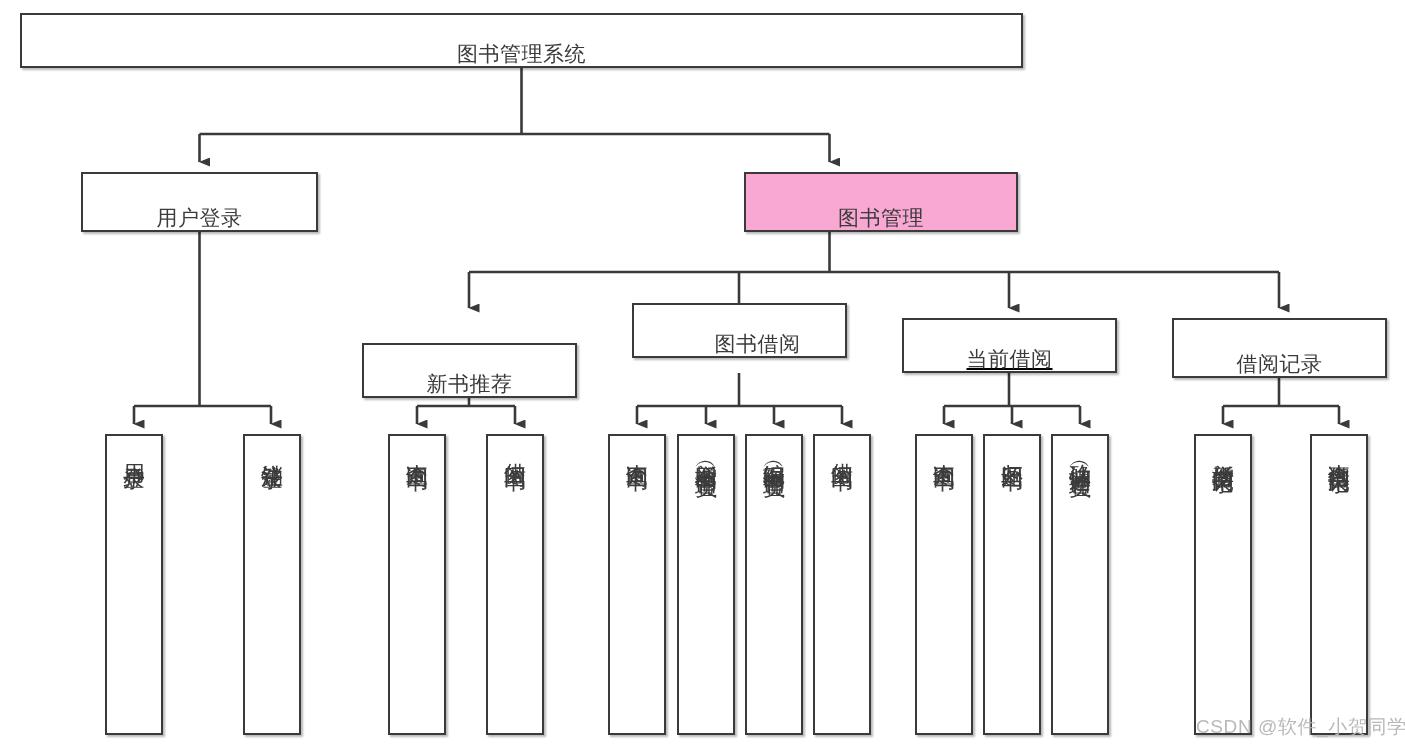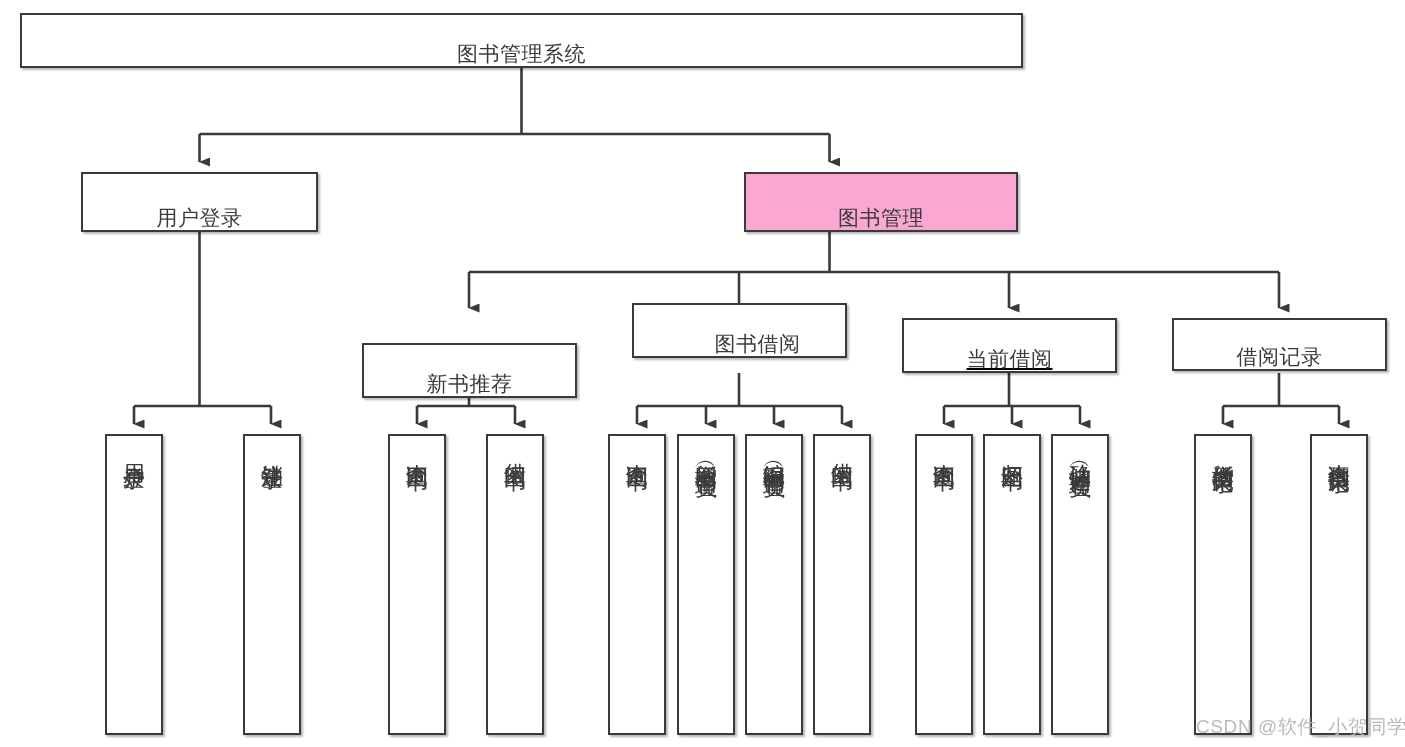--- a/index.html
+++ b/index.html
@@ -147,21 +147,21 @@
 
   <div class="node-box node-h" style="left: 362px; top: 318px; width: 215px; height: 55px; border-color: rgb(58, 58, 58); background: rgb(255, 255, 255); margin-top: 25px;">
     <span class="node-label" style="color: rgb(59, 59, 59);">新书推荐</span>
   </div>
   <div class="node-box node-h" style="left: 632px; top: 303px; width: 215px; height: 55px; border-color: rgb(58, 58, 58); background: rgb(255, 255, 255); padding-left: 36px;">
     <span class="node-label" style="color: rgb(59, 59, 59);">图书借阅</span>
   </div>
   <div class="node-box node-h" style="left: 902px; top: 318px; width: 215px; height: 55px; border-color: rgb(58, 58, 58); background: rgb(255, 255, 255); text-decoration: underline;">
     <span class="node-label" style="color: rgb(59, 59, 59);">当前借阅</span>
   </div>
-  <div class="node-box node-h" style="left: 1172px; top: 318px; width: 215px; height: 53px; border-color: rgb(58, 58, 58); background: rgb(255, 255, 255);">
+  <div class="node-box node-h" style="left: 1172px; top: 318px; width: 215px; height: 60px; border-color: rgb(58, 58, 58); background: rgb(255, 255, 255);">
     <span class="node-label" style="color: rgb(59, 59, 59);">借阅记录</span>
   </div>
 
   <div class="node-box node-v" style="left: 105px; top: 434px; width: 58px; height: 301px; border-color: rgb(58, 58, 58); background: rgb(255, 255, 255);">
     <span class="node-label" style="color: rgb(59, 59, 59);">用户登录</span>
   </div>
   <div class="node-box node-v" style="left: 243px; top: 434px; width: 58px; height: 301px; border-color: rgb(58, 58, 58); background: rgb(255, 255, 255);">
     <span class="node-label" style="color: rgb(59, 59, 59);">注销登录</span>
   </div>
   <div class="node-box node-v" style="left: 388px; top: 434px; width: 58px; height: 301px; border-color: rgb(58, 58, 58); background: rgb(255, 255, 255);">

